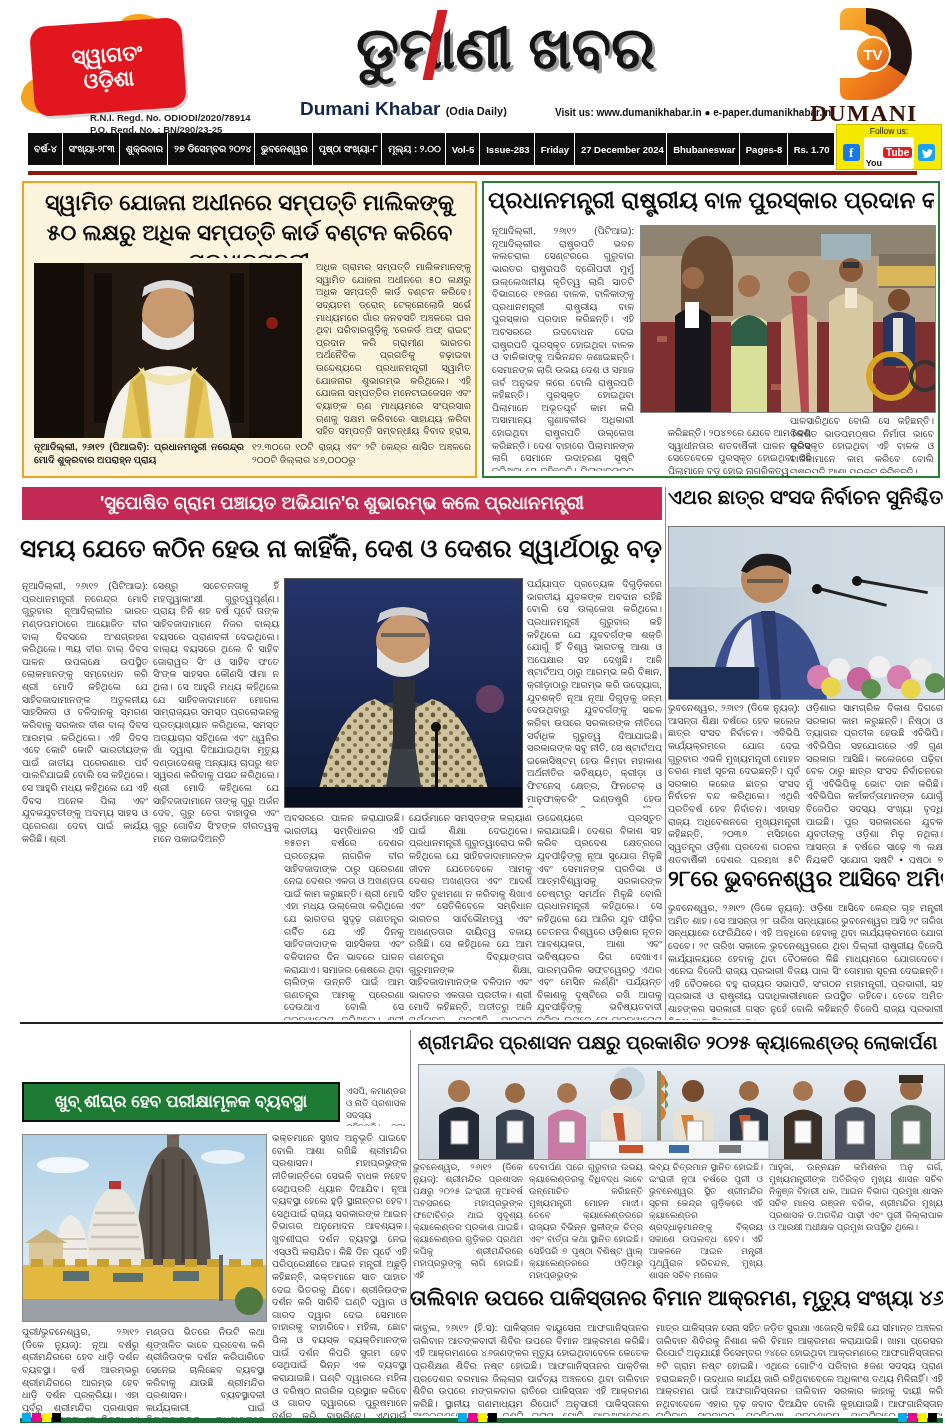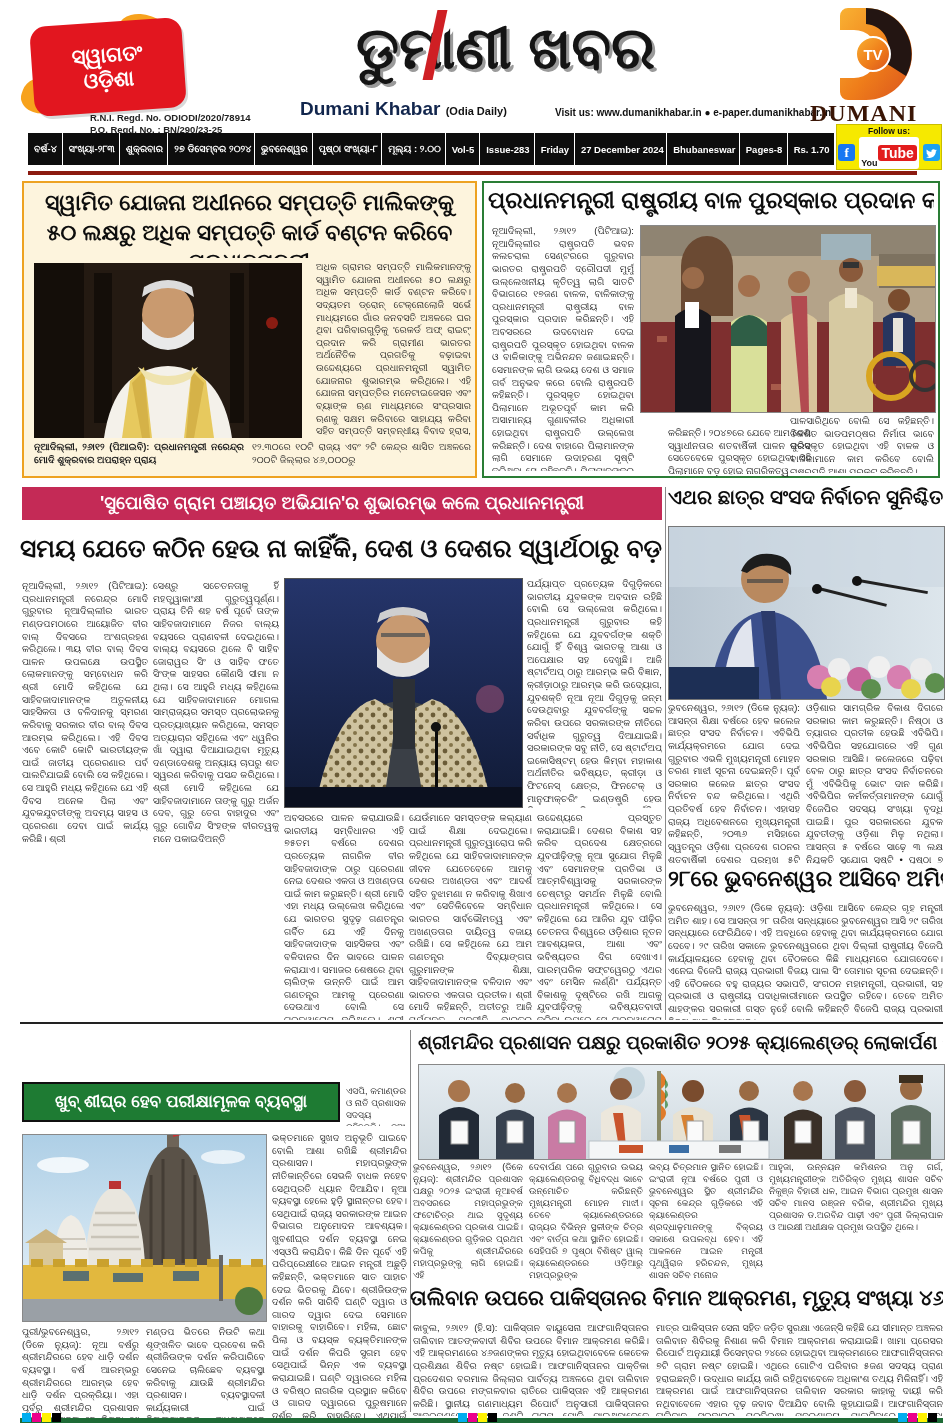--- a/index.html
+++ b/index.html
@@ -21,21 +21,21 @@
          box-shadow:2px 3px 0 rgba(0,0,0,0.15);}
   .flame{background:#f7a21d;border-radius:60% 40% 55% 45%;}
   .regmark{width:9px;height:9px;display:inline-block;margin-right:1px;}
   .tvbrand{font-family:"Liberation Serif","DejaVu Serif",serif;font-weight:bold;color:#3a1505;letter-spacing:1px;}
   .followbox{background:#f6e900;border:1px solid #c9bd00;display:flex;flex-direction:column;align-items:center;justify-content:center;}
   .followrow{display:flex;align-items:center;gap:4px;margin-top:1px;}
   .fb{width:17px;height:17px;background:#1877f2;color:#fff;border-radius:3px;font-weight:bold;font-size:13px;
       display:flex;align-items:center;justify-content:center;font-family:"Liberation Serif",serif;}
   .yt{display:flex;align-items:center;background:#fff;border-radius:3px;padding:1px 2px;gap:1px;}
   .yt .you{font-weight:bold;font-size:9px;color:#111;margin-top:20px;}
-  .yt .tube{background:#e21d1d;color:#fff;font-weight:bold;font-size:14px;border-radius:3px;padding:0 3px;}
+  .yt .tube{background:#e21d1d;color:#fff;font-weight:bold;font-size:10px;border-radius:3px;padding:0 3px;}
   .tw{width:17px;height:17px;background:#1da1f2;border-radius:3px;display:flex;align-items:center;justify-content:center;}
 </style>
 </head>
 <body>
 
 <div class="page">
 
   <div class="abs" style="left:0;top:0;width:945px;height:176px;">
     <div class="abs flame" style="left:118px;top:14px;width:48px;height:34px;transform:rotate(20deg);"></div>
     <div class="abs flame" style="left:22px;top:78px;width:40px;height:36px;transform:rotate(-160deg);"></div>
@@ -92,21 +92,21 @@
       <span>Vol-5</span>
       <span>Issue-283</span>
       <span>Friday</span>
       <span>27 December 2024</span>
       <span>Bhubaneswar</span>
       <span>Pages-8</span>
       <span>Rs. 1.70</span>
     </div>
 
     <div class="abs followbox" style="left:836px;top:124px;width:104px;height:44px;">
-      <div style="font-size:8.5px;font-weight:bold;color:#111;">Follow us:</div>
+      <div style="font-size:8.5px;font-weight:normal;color:#111;">Follow us:</div>
       <div class="followrow">
         <div class="fb">
             <span>f</span>
           </div>
         <div class="yt">
           <span class="you">You</span>
           <span class="tube">Tube</span>
         </div>
         <div class="tw">
           <svg width="12" height="12" viewBox="0 0 24 24">

